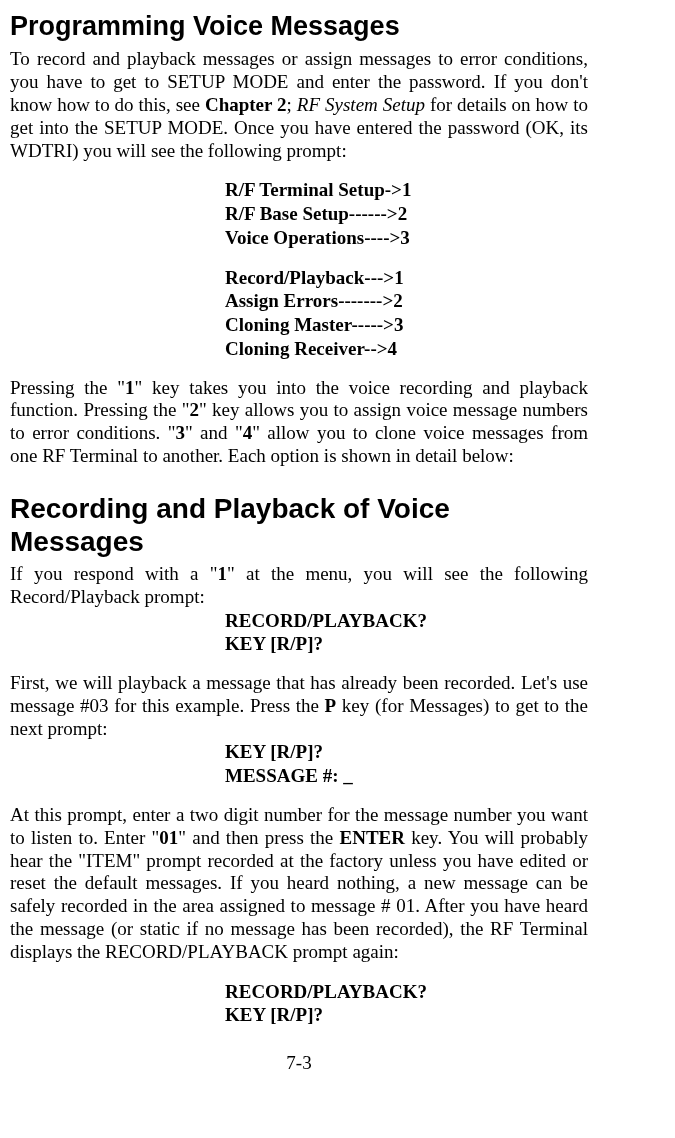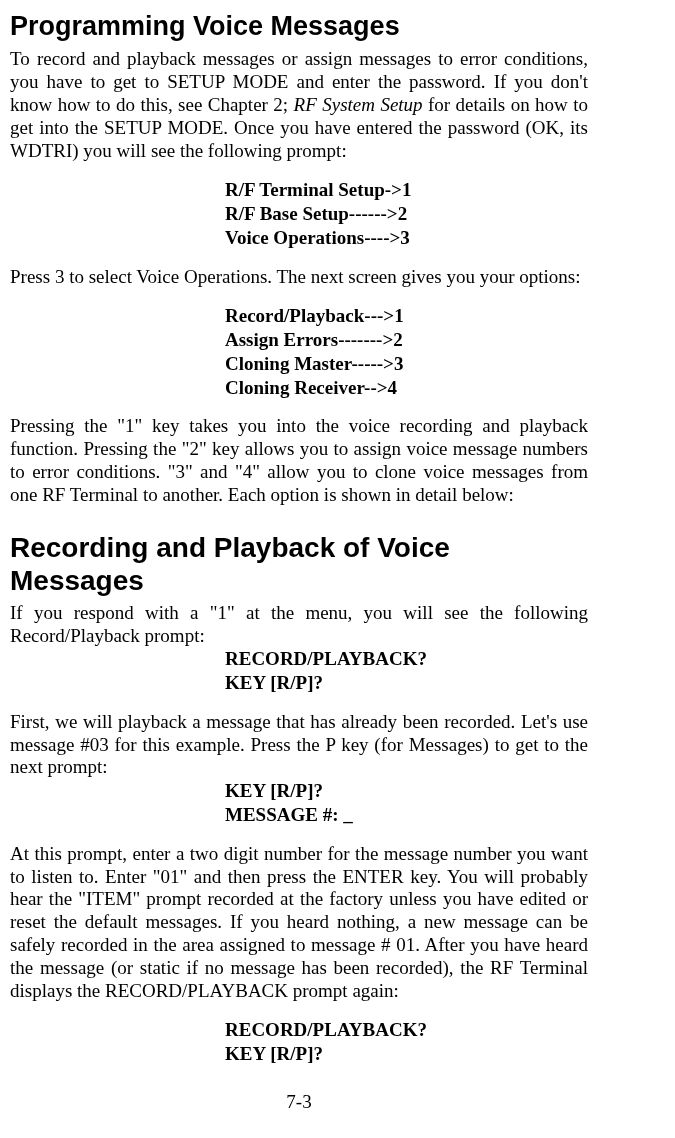--- a/index.html
+++ b/index.html
@@ -38,21 +38,21 @@
   }
   .menu-block {
     font-family: Liberation Serif, serif;
     font-weight: bold;
     font-size: 19px;
     margin: 0 0 16px 0;
     padding-left: 215px;
     line-height: 1.25;
     white-space: pre;
   }
-  .bold { font-weight: normal; }
+  .bold { font-weight: bold; }
   .italic { font-style: italic; }
   .pagenum {
     text-align: center;
     font-size: 19px;
     margin-top: 25px;
   }
 </style>
 </head>
 <body>
 
@@ -61,23 +61,20 @@
   <h1>Programming Voice Messages</h1>
 
   <p>
     <span>To record and playback messages or assign messages to error conditions, you have to get to SETUP MODE and enter the password. If you don't know how to do this, see </span><span class="bold">Chapter 2</span><span>; </span><span class="italic">RF System Setup</span><span> for details on how to get into the SETUP MODE.  Once you have entered the password (OK, its WDTRI) you will see the following prompt:</span>
   </p>
 
   <div class="menu-block">R/F Terminal Setup-&gt;1
 R/F Base Setup------&gt;2
 Voice Operations----&gt;3</div>
 
-  <p>
-    <span>Press </span><span class="bold">3</span><span> to select </span><span class="bold">Voice Operations.</span><span> The next screen gives you your options:</span>
-  </p>
 
   <div class="menu-block">Record/Playback---&gt;1
 Assign Errors-------&gt;2
 Cloning Master-----&gt;3
 Cloning Receiver--&gt;4</div>
 
   <p>
     <span>Pressing the "</span><span class="bold">1</span><span>" key takes you into the voice recording and playback function. Pressing the "</span><span class="bold">2</span><span>" key allows you to assign voice message numbers to error conditions. "</span><span class="bold">3</span><span>" and "</span><span class="bold">4</span><span>" allow you to clone voice messages from one RF Terminal to another.  Each option is shown in detail below:</span>
   </p>
 

